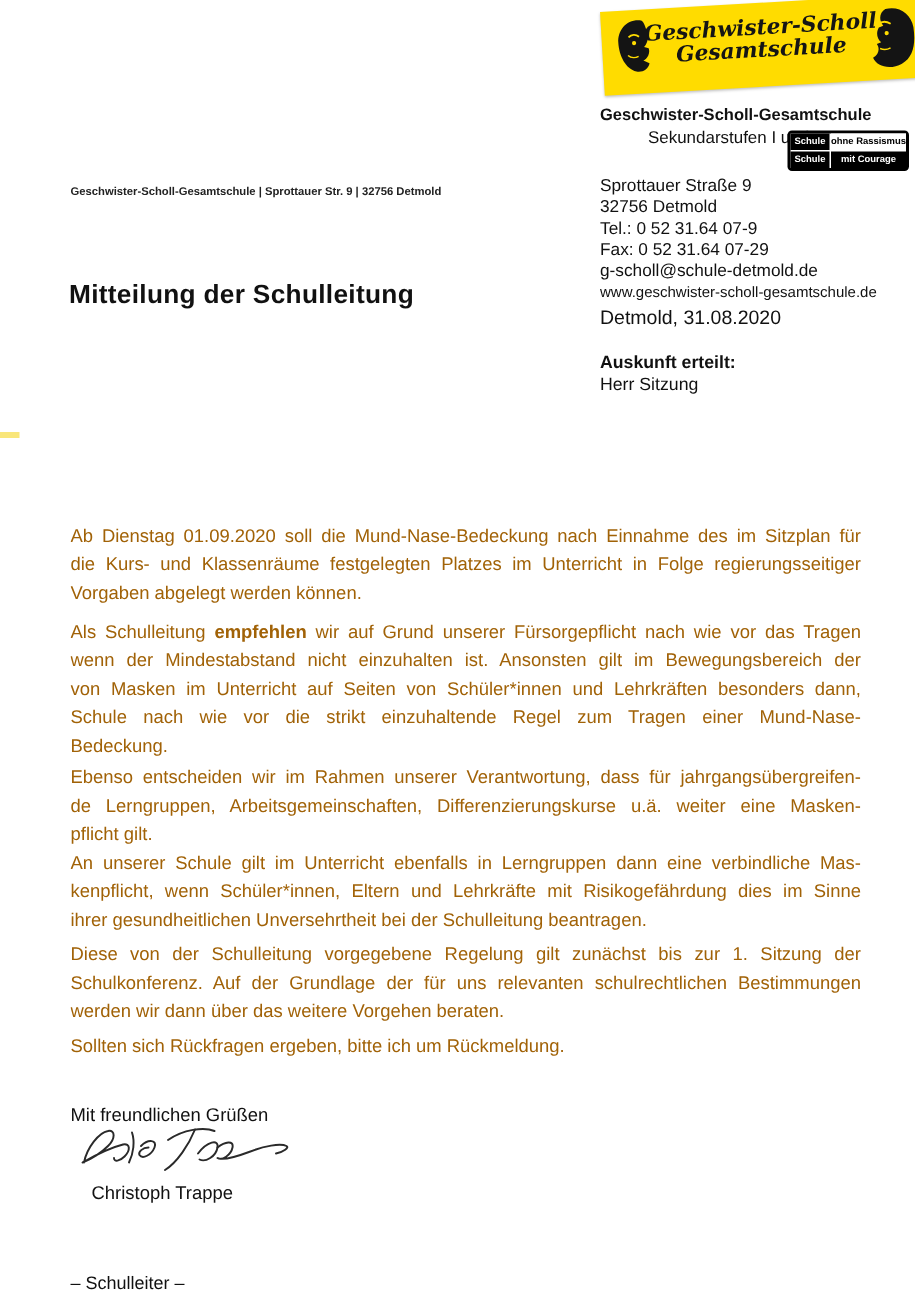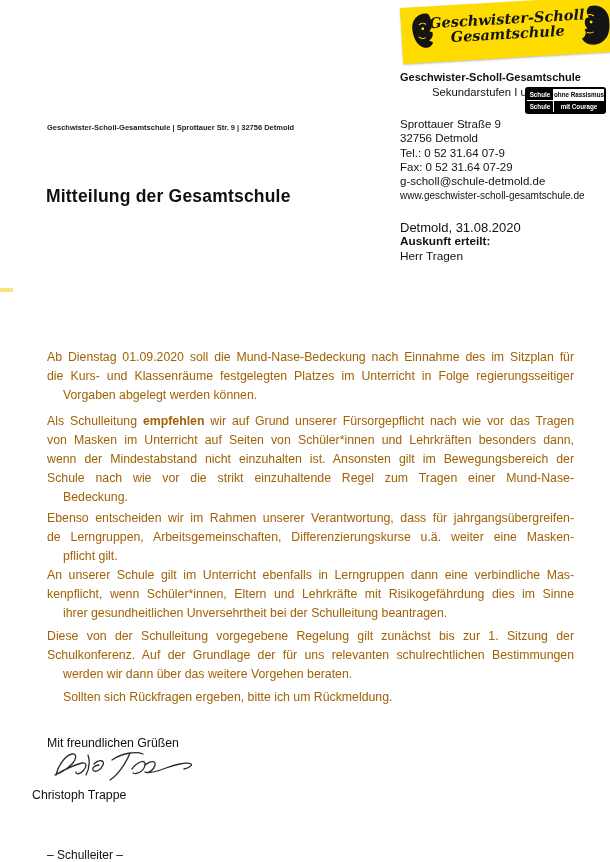--- a/index.html
+++ b/index.html
@@ -26,36 +26,36 @@
   .hdr-sub {position:absolute;left:400px;top:86px;font-size:11.3px;font-weight:normal;margin-left:32px;}
   .badge{
     position:absolute;left:525px;top:87px;background:#000;border-radius:3px;padding:2px;
   }
   .badge-grid{display:grid;grid-template-columns:26px 50px;grid-auto-rows:11px;gap:1px;background:#fff;}
   .bcell{display:flex;align-items:center;justify-content:center;font-size:6.3px;font-weight:bold;
     background:#000;color:#fff;white-space:nowrap;}
   .bcell.inv{background:#fff;color:#000;}
   .addr{position:absolute;left:400px;top:117px;font-size:11.5px;line-height:14.3px;}
   .addr-web{font-size:10px;line-height:13px;margin-top:1px;}
-  .addr-date{font-size:13px;margin-top:19px;}
+  .addr-date{font-size:13px;margin-top:3px;}
   .contact{position:absolute;left:400px;top:234px;font-size:11.8px;line-height:15px;}
   .contact .lbl{font-weight:bold;}
   
   .sender-line{position:absolute;left:47px;top:123px;font-size:7.5px;font-weight:bold;color:#222;}
   .doc-title{position:absolute;left:46px;top:186px;font-size:17.5px;font-weight:bold;letter-spacing:0.2px;margin:0;}
   .fold-mark{position:absolute;left:0;top:288px;width:13px;height:3.5px;background:#F9E67A;}
   
   .para{position:absolute;left:47px;width:527px;font-size:12.3px;line-height:19px;color:#a16207;}
   .jline{text-align:justify;text-align-last:justify;white-space:nowrap;overflow:hidden;}
-  .lline{text-align:left;white-space:nowrap;overflow:hidden;margin-left:16px;}
+  .lline{text-align:left;white-space:nowrap;overflow:hidden;}
   .p1{top:348px}.p2{top:412px}.p3{top:509px}.p4{top:566px}.p5{top:627px}.p6{top:688px}
   
   .salutation{position:absolute;left:47px;top:736px;font-size:12.3px;}
   .signature{position:absolute;left:46px;top:747px;}
-  .sig-name{position:absolute;left:32px;top:788px;font-size:12.3px;text-align:right;}
+  .sig-name{position:absolute;left:61px;top:788px;font-size:12.3px;text-align:right;}
   .sig-role{position:absolute;left:47px;top:848px;font-size:12px;}
 </style>
 </head>
 <body>
 
 <div class="page">
 
   <div class="banner">
     <svg class="banner-face-left" width="30" height="36" viewBox="0 0 30 36">
       <path d="M17 1 C8 0 2 7 2 15 C2 24 6 33 13 35 C17 36 21 34 22 30 L18 28 C21 27 23 23 22 20 L19 19 C22 16 23 11 21 7 C20 3 19 1 17 1 Z" fill="#141414"></path>
@@ -92,37 +92,37 @@
     <div>32756 Detmold</div>
     <div>Tel.: 0 52 31.64 07-9</div>
     <div>Fax: 0 52 31.64 07-29</div>
     <div>g-scholl@schule-detmold.de</div>
     <div class="addr-web">www.geschwister-scholl-gesamtschule.de</div>
     <div class="addr-date">Detmold, 31.08.2020</div>
   </div>
 
   <div class="contact">
     <div class="lbl">Auskunft erteilt:</div>
-    <div>Herr Tragen</div>
+    <div>Herr Sitzung</div>
   </div>
 
   <div class="sender-line">Geschwister-Scholl-Gesamtschule | Sprottauer Str. 9 | 32756 Detmold</div>
-  <h1 class="doc-title">Mitteilung der Gesamtschule</h1>
+  <h1 class="doc-title">Mitteilung der Schulleitung</h1>
   <div class="fold-mark"></div>
 
   <div class="para p1">
     <div class="jline">Ab Dienstag 01.09.2020 soll die Mund-Nase-Bedeckung nach Einnahme des im Sitzplan für</div>
     <div class="jline">die Kurs- und Klassenräume festgelegten Platzes im Unterricht in Folge regierungsseitiger</div>
     <div class="lline">Vorgaben abgelegt werden können.</div>
   </div>
 
   <div class="para p2">
     <div class="jline"><span>Als Schulleitung </span><b>empfehlen</b><span> wir auf Grund unserer Fürsorgepflicht nach wie vor das Tragen</span></div>
+    <div class="jline">wenn der Mindestabstand nicht einzuhalten ist. Ansonsten gilt im Bewegungsbereich der</div>
     <div class="jline">von Masken im Unterricht auf Seiten von Schüler*innen und Lehrkräften besonders dann,</div>
-    <div class="jline">wenn der Mindestabstand nicht einzuhalten ist. Ansonsten gilt im Bewegungsbereich der</div>
     <div class="jline">Schule nach wie vor die strikt einzuhaltende Regel zum Tragen einer Mund-Nase-</div>
     <div class="lline">Bedeckung.</div>
   </div>
 
   <div class="para p4">
     <div class="jline">An unserer Schule gilt im Unterricht ebenfalls in Lerngruppen dann eine verbindliche Mas-</div>
     <div class="jline">kenpflicht, wenn Schüler*innen, Eltern und Lehrkräfte mit Risikogefährdung dies im Sinne</div>
     <div class="lline">ihrer gesundheitlichen Unversehrtheit bei der Schulleitung beantragen.</div>
   </div>
 

